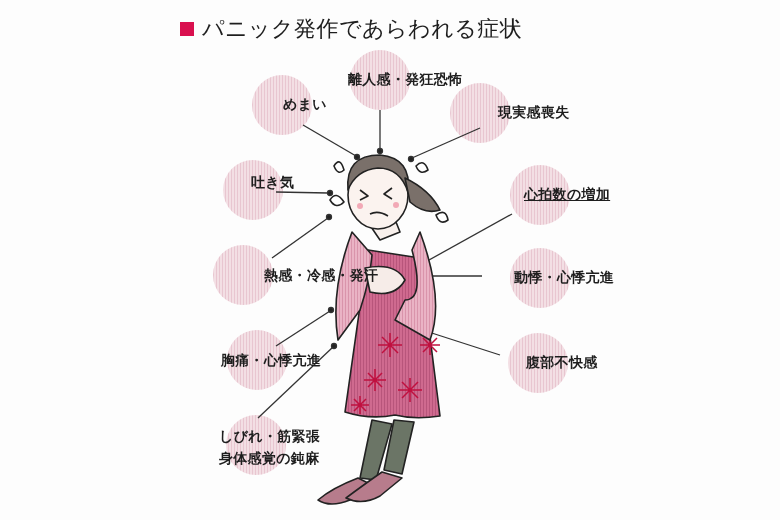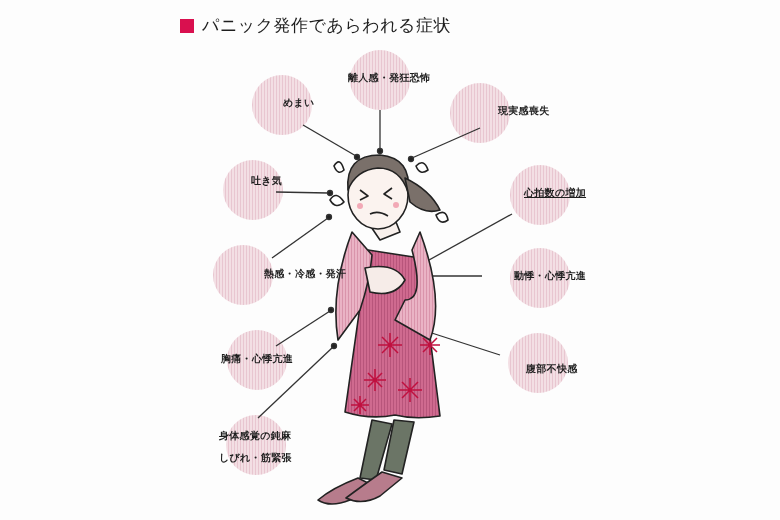--- a/index.html
+++ b/index.html
@@ -1,22 +1,22 @@
 <!DOCTYPE html>
 <html><head>
 <meta charset="utf-8">
 <style>
   html, body { margin:0; padding:0; }
   body { width:780px; height:520px; background:#fdfdfd; position:relative; overflow:hidden;
          font-family:"DejaVu Sans", sans-serif; color:#1e1e1e; }
   .title { position:absolute; left:180px; top:14px; display:flex; align-items:center; gap:8px; }
   .title .sq { width:14px; height:14px; background:#d9104f; }
-  .title .txt { font-size:17px; letter-spacing:0.5px; }
+  .title .txt { font-size:22px; letter-spacing:0.5px; }
   svg.art { position:absolute; left:0; top:0; }
-  .label { position:absolute; font-size:10px; white-space:nowrap; font-weight:bold; letter-spacing:0.3px;padding-left:26px; }
+  .label { position:absolute; font-size:14px; white-space:nowrap; font-weight:bold; letter-spacing:0.3px;padding-left:26px; }
   .label.two { line-height:22px; }
 </style>
 </head>
 <body>
 
 <div class="title">
   <div class="sq"></div>
   <div class="txt">パニック発作であらわれる症状</div>
 </div>
 
@@ -127,17 +127,17 @@
 </svg>
 
 <div class="label" style="left:322px;top:71px;">離人感・発狂恐怖</div>
 <div class="label" style="left:257px;top:96px;">めまい</div>
 <div class="label" style="left:472px;top:104px;font-family:Liberation Serif, serif;">現実感喪失</div>
 <div class="label" style="left:225px;top:174px;">吐き気</div>
 <div class="label" style="left:498px;top:186px;text-decoration:underline;">心拍数の増加</div>
 <div class="label" style="left:193px;top:267px;margin-left:45px;">熱感・冷感・発汗</div>
 <div class="label" style="left:488px;top:269px;">動悸・心悸亢進</div>
 <div class="label" style="left:195px;top:352px;">胸痛・心悸亢進</div>
-<div class="label" style="left:500px;top:354px;margin-top:8px;">腹部不快感</div>
+<div class="label" style="left:500px;top:354px;">腹部不快感</div>
 <div class="label two" style="left:193px;top:425px;">
+  <div>しびれ・筋緊張</div>
   <div>身体感覚の鈍麻</div>
-  <div>しびれ・筋緊張</div>
 </div>
 
 </body></html>

